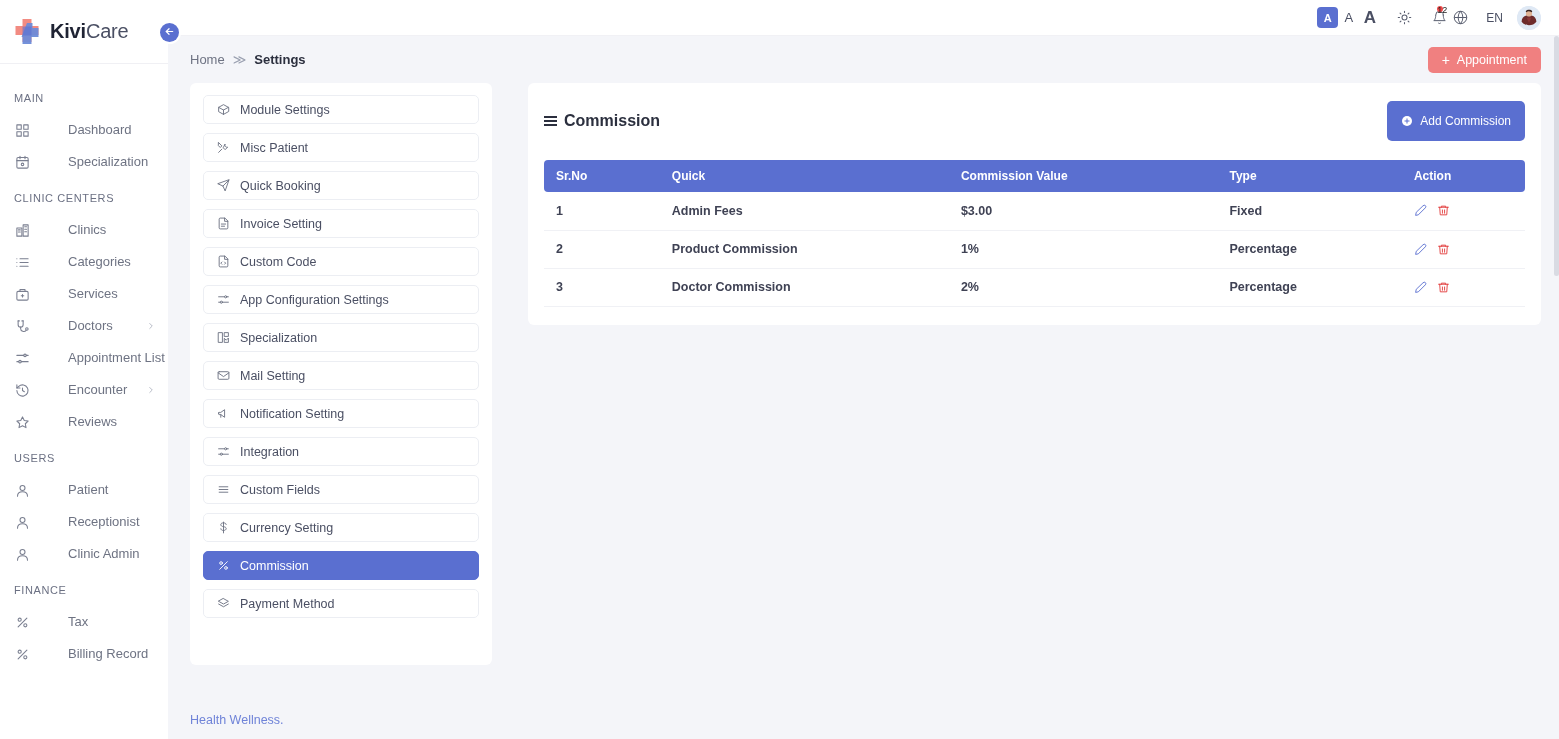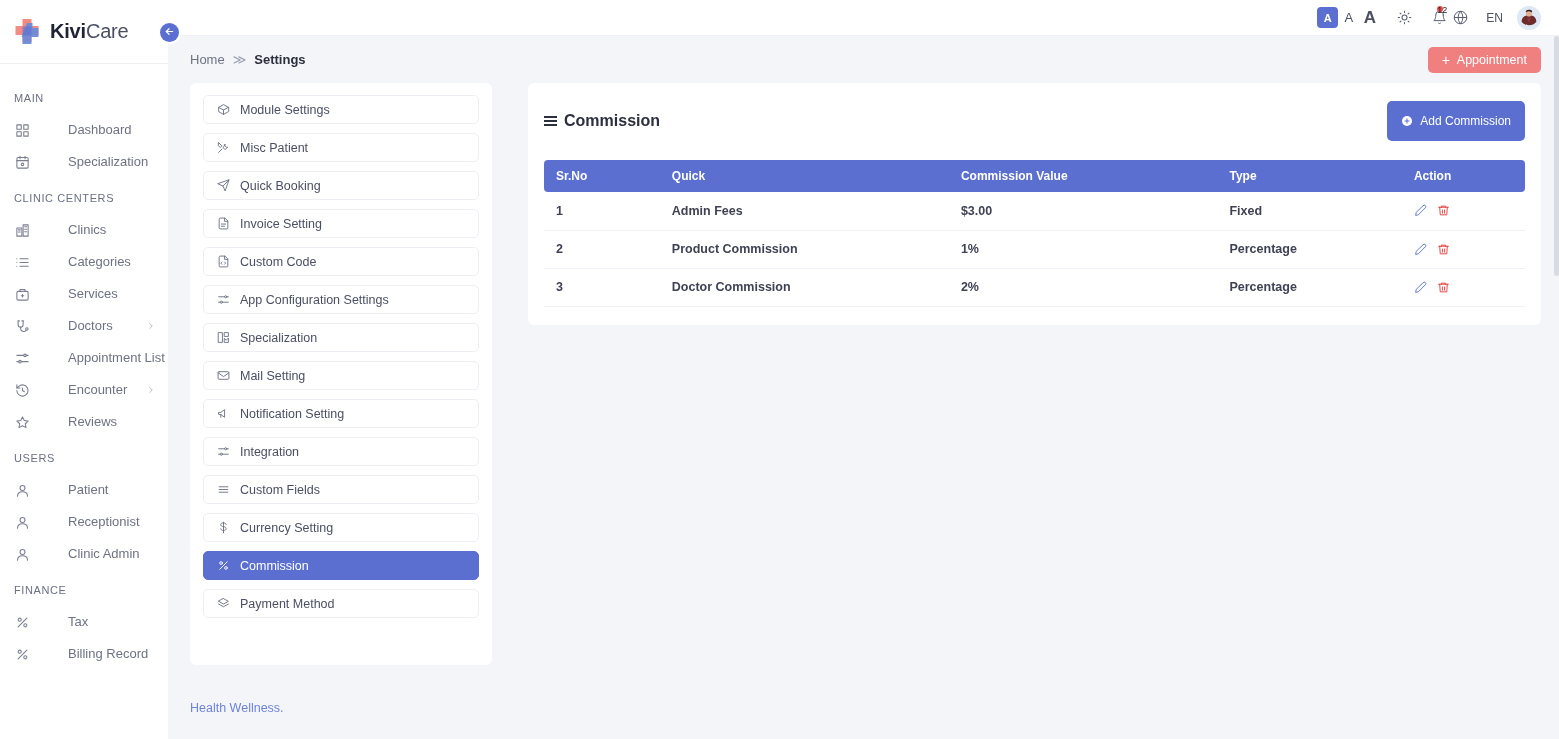--- a/index.html
+++ b/index.html
@@ -185,21 +185,21 @@
   .col-action { width: 120px; }
   .act { display: flex; align-items: center; gap: 10px; }
   .act button { background: transparent; border: none; cursor: pointer; padding: 0; display: flex; }
   .act svg { width: 13px; height: 13px; display: block; }
   .act .edit { color: #5a6fd0; }
   .act .del { color: #e23b3b; }
 
   .footer {
     position: absolute; left: 0; bottom: 0;
     width: 100%; height: 38px;
-    display: flex; align-items: flex-start;
+    display: flex; align-items: center;
     padding-left: 22px;
     font-size: 12.5px;
   }
   .footer a { color: #6f83d8; text-decoration: none; cursor: pointer; }
 
   .vscroll {
     position: absolute; right: 0; top: 36px; width: 5px;
     height: 703px; background: transparent;
   }
   .vscroll i { position: absolute; top: 0; left: 0; width: 5px; height: 240px; background: #d9dbe3; border-radius: 3px; display: block; }

